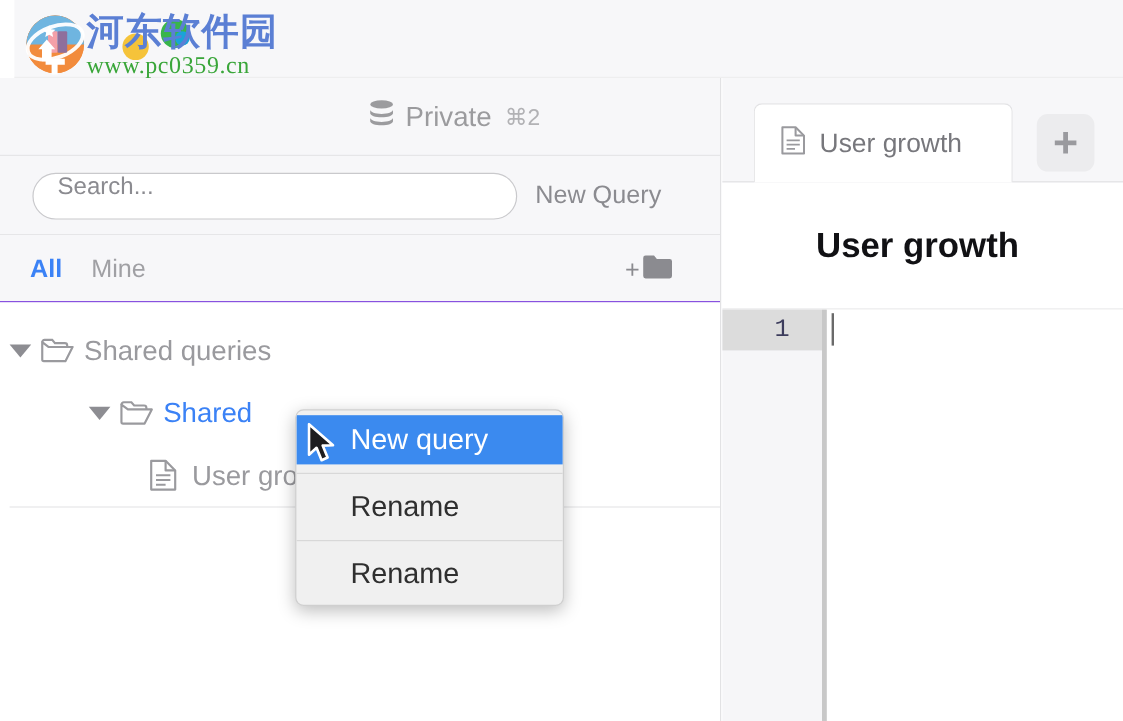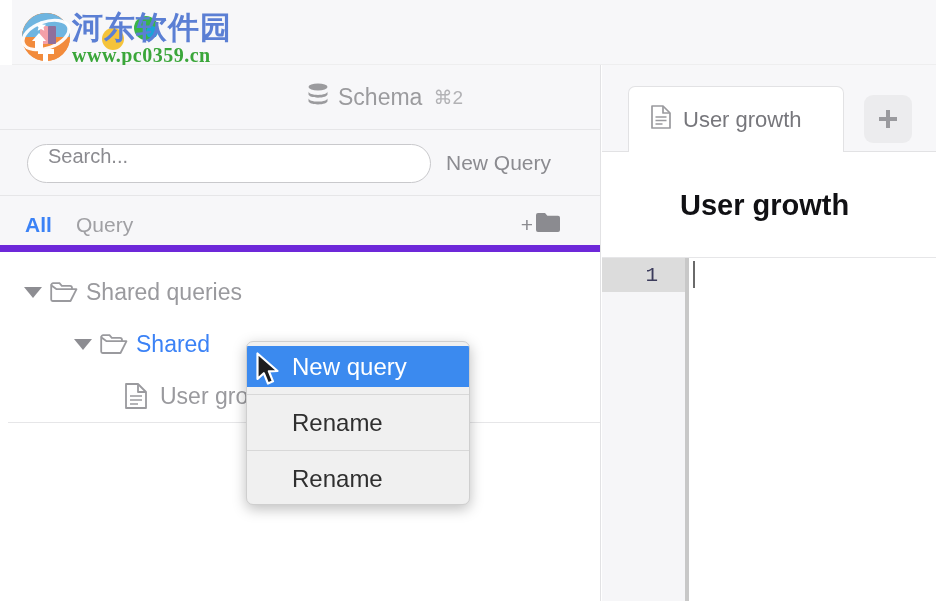--- a/index.html
+++ b/index.html
@@ -36,21 +36,21 @@
     color: #5b7fd4;
     line-height: 34px;
     letter-spacing: 1px;
     white-space: nowrap;
     position: relative;
     z-index: 2;
   }
   .wm-url {
     font-family: "Liberation Serif", serif;
     font-size: 20px;
-    font-weight: bold;
+    font-weight: normal;
     color: #3aa63a;
     line-height: 22px;
     letter-spacing: 0.5px;
     white-space: nowrap;
   }
   .wm-bubble { position: absolute; border-radius: 50%; z-index: 1; }
   .wm-bubble.b1 { left: 30px; top: 18px; width: 22px; height: 22px; background: #f5c33a; }
   .wm-bubble.b2 { left: 62px; top: 6px;  width: 24px; height: 24px; background: #39b54a; }
   .wm-bubble.b3 { left: 74px; top: 16px; width: 12px; height: 12px; background: #1aa3d8; }
 
@@ -104,21 +104,21 @@
   .new-query-btn {
     position: absolute; left: 446px; top: 21px;
     font-size: 21px; color: #8b8b90;
     cursor: default;
   }
 
   .filter-row {
     position: relative;
     height: 56px;
     background: #f7f7f9;
-    border-bottom: 7px solid #6d28d9;
+    border-bottom: 1px solid #6d28d9;
   }
   .filter-item {
     position: absolute; top: 17px;
     font-size: 21px; cursor: default;
   }
   .filter-item.all  { left: 25px; color: #3b82f6; font-weight: bold; }
   .filter-item.mine { left: 76px; color: #a0a0a4; }
   .newfolder-btn {
     position: absolute; right: 39px; top: 16px;
     display: flex; align-items: center; gap: 2px;
@@ -130,21 +130,21 @@
   .tree { position: relative; padding-top: 14px; background: #ffffff; }
   .tree-row {
     position: relative;
     height: 52px;
     display: flex; align-items: center;
     font-size: 23px;
     color: #9a9a9e;
     cursor: default;
     white-space: nowrap;
   }
-  .tree-row.lvl1 { padding-left: 24px; }
+  .tree-row.lvl1 { padding-left: 8px; }
   .tree-row.lvl2 { padding-left: 74px; }
   .tree-row.lvl3 { padding-left: 124px; }
   .tree-row.selected .row-label { color: #3b82f6; }
   .tw { width: 26px; display: inline-flex; align-items: center; }
   .tri { width: 0; height: 0; }
   .tri.down { border-left: 9px solid transparent; border-right: 9px solid transparent; border-top: 11px solid #8d8d92; }
   .tri.right { border-top: 9px solid transparent; border-bottom: 9px solid transparent; border-left: 11px solid #8d8d92; }
   .row-icon { width: 34px; display: inline-flex; align-items: center; }
   .row-label { margin-left: 2px; }
   .tree-sep {
@@ -292,35 +292,35 @@
 
     <div class="mode-tabs">
       <div class="mode-tab schema">
         <span>
           <svg width="22" height="24" viewBox="0 0 22 24">
             <ellipse cx="11" cy="4" rx="9.5" ry="3.4" fill="#9b9b9e"></ellipse>
             <path d="M1.5 8.5c0 1.9 4.2 3.4 9.5 3.4s9.5-1.5 9.5-3.4v2.8c0 1.9-4.2 3.4-9.5 3.4s-9.5-1.5-9.5-3.4z" fill="#9b9b9e"></path>
             <path d="M1.5 15.2c0 1.9 4.2 3.4 9.5 3.4s9.5-1.5 9.5-3.4V18c0 1.9-4.2 3.4-9.5 3.4S1.5 19.9 1.5 18z" fill="#9b9b9e"></path>
           </svg>
         </span>
-        <span>Schema</span>
+        <span>Private</span>
         <span class="mt-shortcut">⌘2</span>
       </div>
     </div>
 
     <div class="search-row">
       <div class="search-box">
         <input type="text" placeholder="Search..." style="">
       </div>
       <div class="new-query-btn">New Query</div>
     </div>
 
     <div class="filter-row">
       <div class="filter-item all">All</div>
-      <div class="filter-item mine">Query</div>
+      <div class="filter-item mine">Mine</div>
       <div class="newfolder-btn">
         <span class="plus">+</span>
         <span>
           <svg width="26" height="21" viewBox="0 0 26 21">
             <path d="M1 3a2 2 0 0 1 2-2h7l2.4 2.8H23a2 2 0 0 1 2 2V18a2 2 0 0 1-2 2H3a2 2 0 0 1-2-2z" fill="#8b8b90"></path>
           </svg>
         </span>
       </div>
     </div>
 

